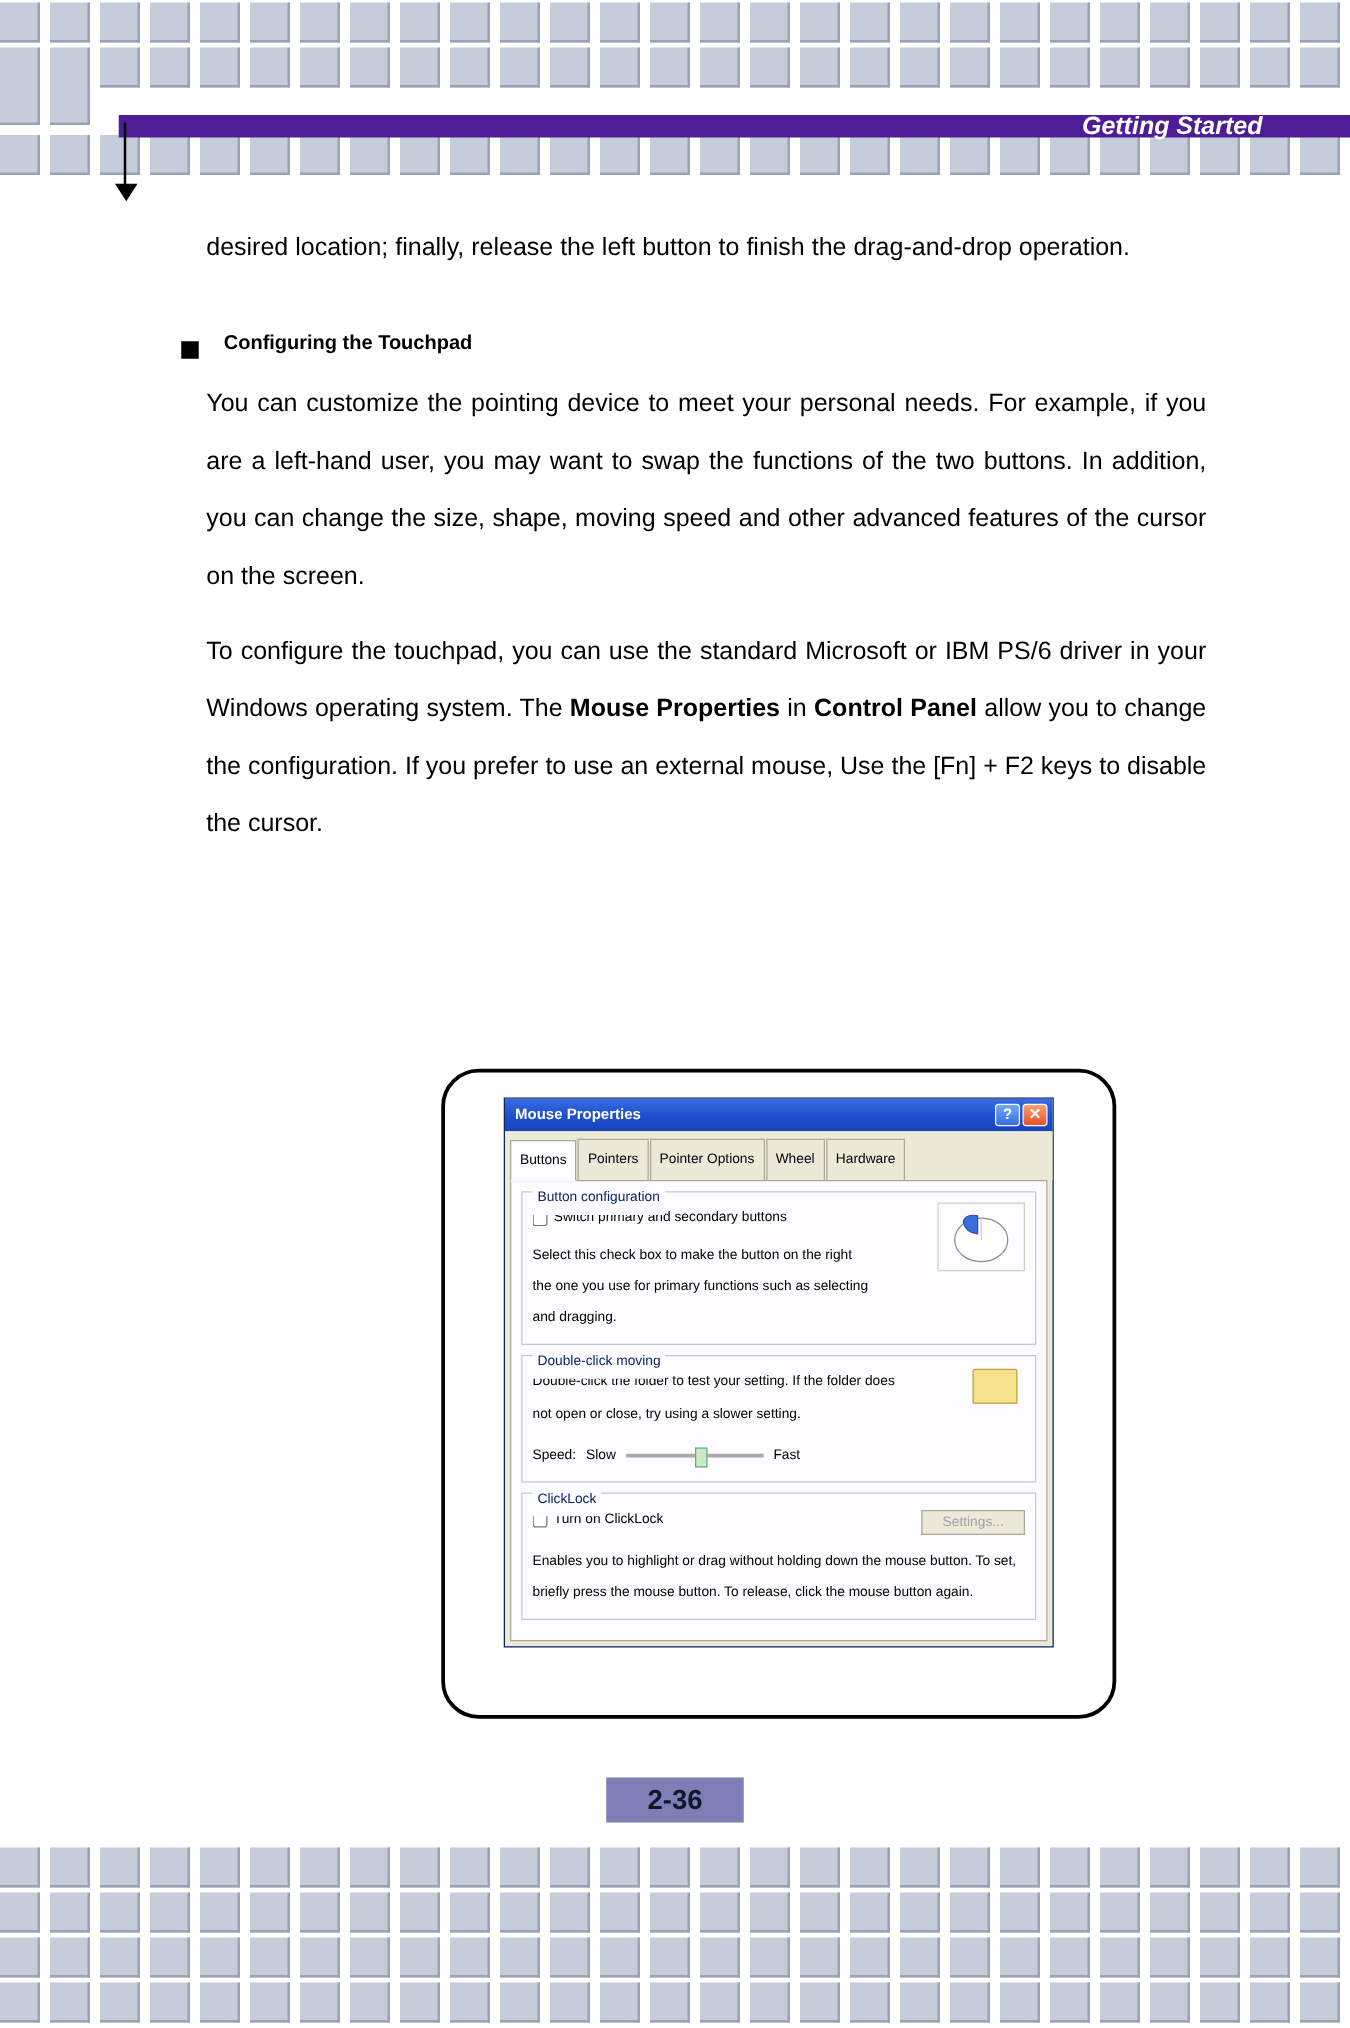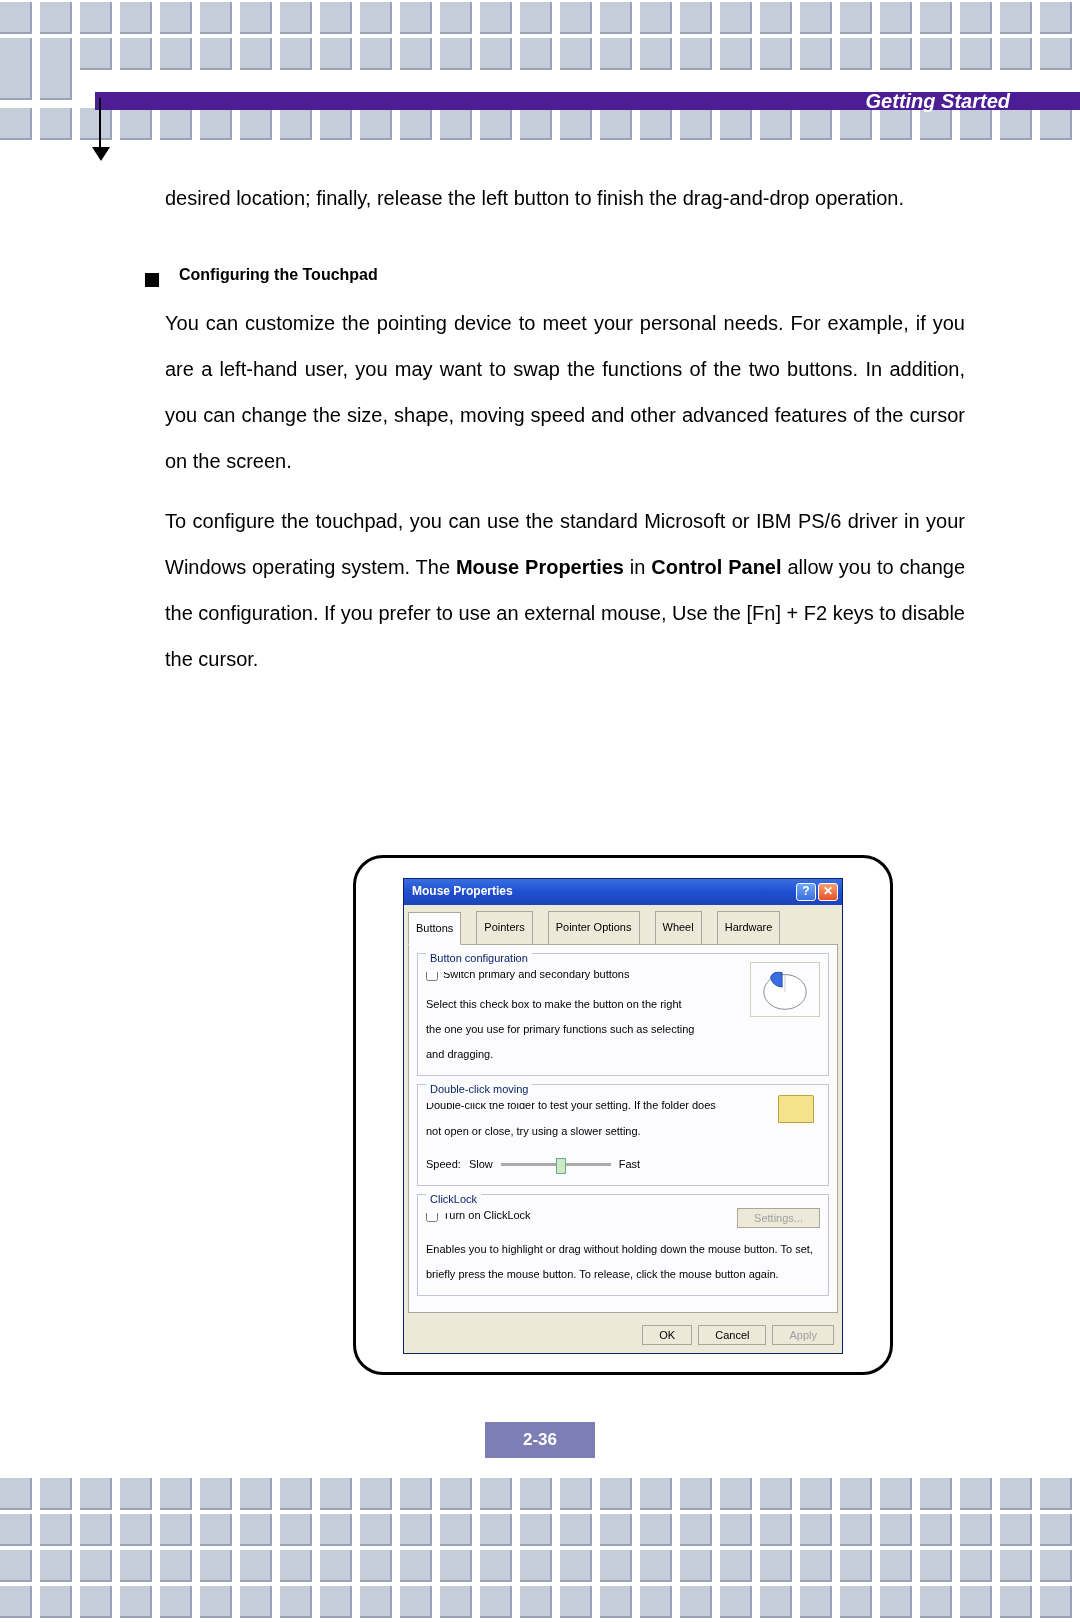--- a/index.html
+++ b/index.html
@@ -120,21 +120,21 @@
     display: flex; align-items: center; justify-content: center;
     font-size: 12px;
   }
   .win-help-btn {
     background: linear-gradient(#6fa8f6, #3a6ee0);
   }
   .win-tabs {
     display: flex;
     padding: 6px 4px 0 4px;
     background: #ece9d8;
-    gap: 15px;
+    gap: 1px;
   }
   .win-tab {
     padding: 3px 7px;
     border: 1px solid #aca899;
     border-bottom: none;
     background: #ece9d8;
     font-size: 11px;
   }
   .win-tab.active { background: #fcfcfe; border-bottom: 1px solid #fcfcfe; position: relative; top: 1px; }
   .win-body {
@@ -197,23 +197,23 @@
     padding: 8px;
   }
   .page-num {
     position: absolute;
     bottom: 164px;
     left: 50%;
     transform: translateX(-50%);
     width: 110px;
     height: 36px;
     background: #7c7eb5;
-    color: #ffffff;
+    color: #0f172a;
     font-weight: bold;
-    font-size: 17px;
+    font-size: 22px;
     display: flex; align-items: center; justify-content: center;
   }
   .bold { font-weight: bold; }
 </style>
 </head>
 <body>
 
 <div class="square-bg" id="sqbg">
     <div class="sq" style="left: 0px; top: 2px;"></div>
     <div class="sq" style="left: 40px; top: 2px;"></div>
@@ -475,22 +475,17 @@
           <div style="display:flex;justify-content:space-between;align-items:center;">
             <div class="win-check">
               <input type="checkbox" style="">
               <span>Turn on ClickLock</span>
             </div>
             <button class="win-btn disabled">Settings...</button>
           </div>
           <div style="margin-top:4px;">Enables you to highlight or drag without holding down the mouse button. To set, briefly press the mouse button. To release, click the mouse button again.</div>
         </div>
       </div>
-      <div class="win-footer">
-        <button class="win-btn">OK</button>
-        <button class="win-btn">Cancel</button>
-        <button class="win-btn disabled">Apply</button>
-      </div>
     </div>
   </div>
 </div>
 
 <div class="page-num">2-36</div>
 
 </body></html>

